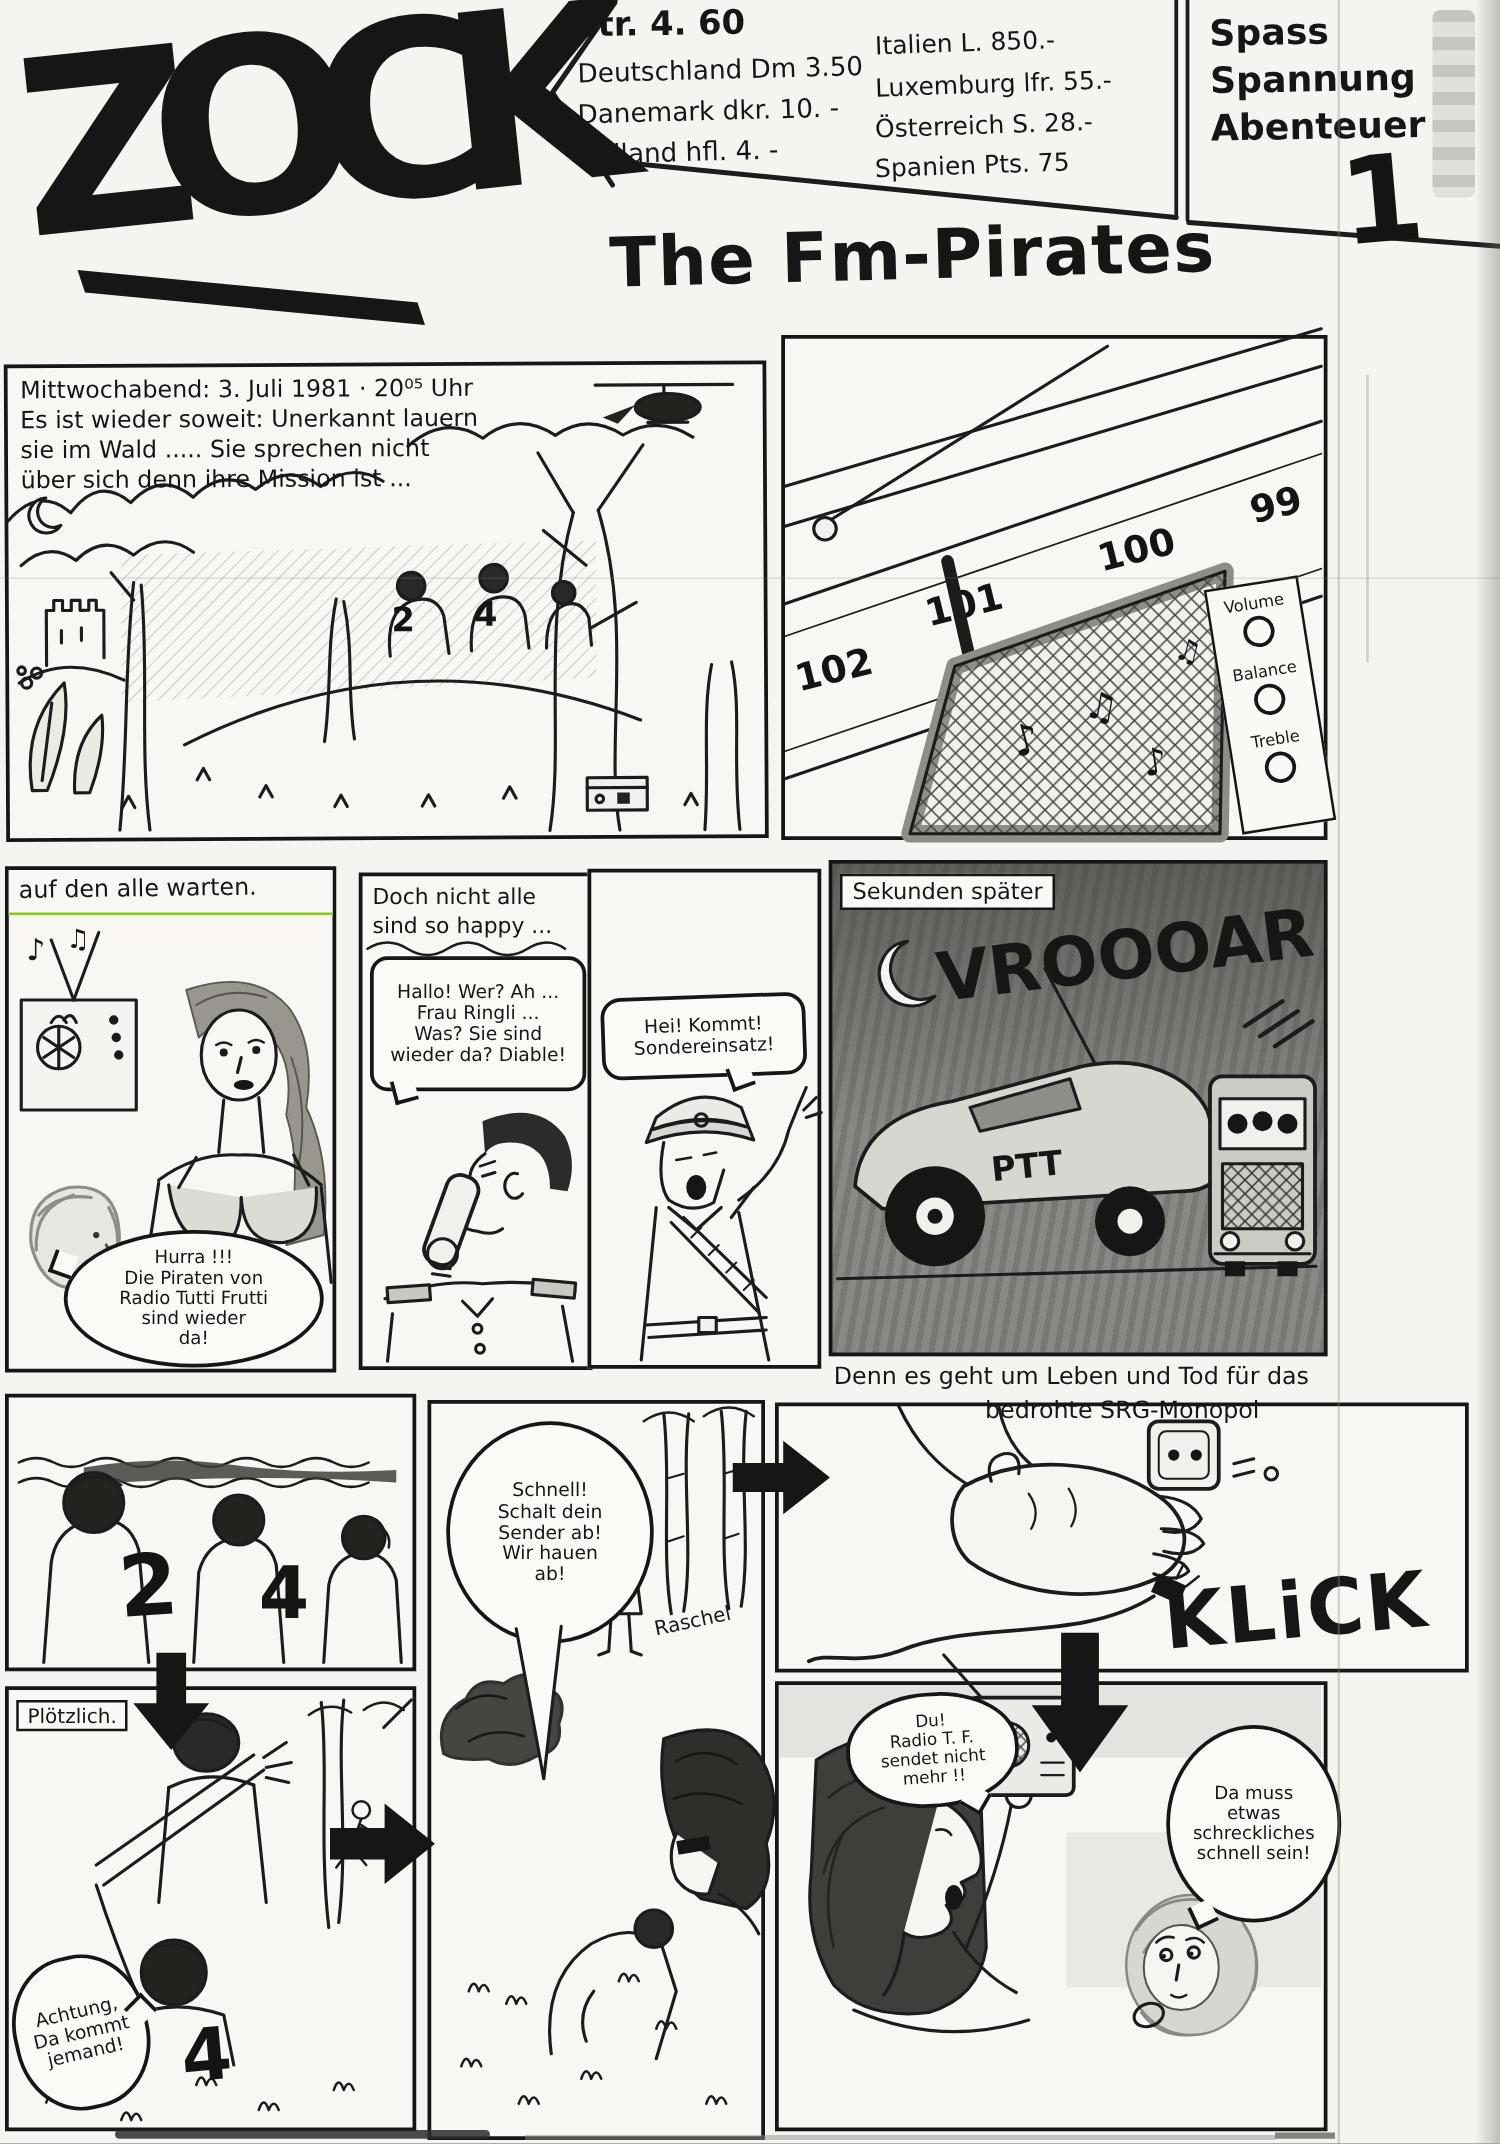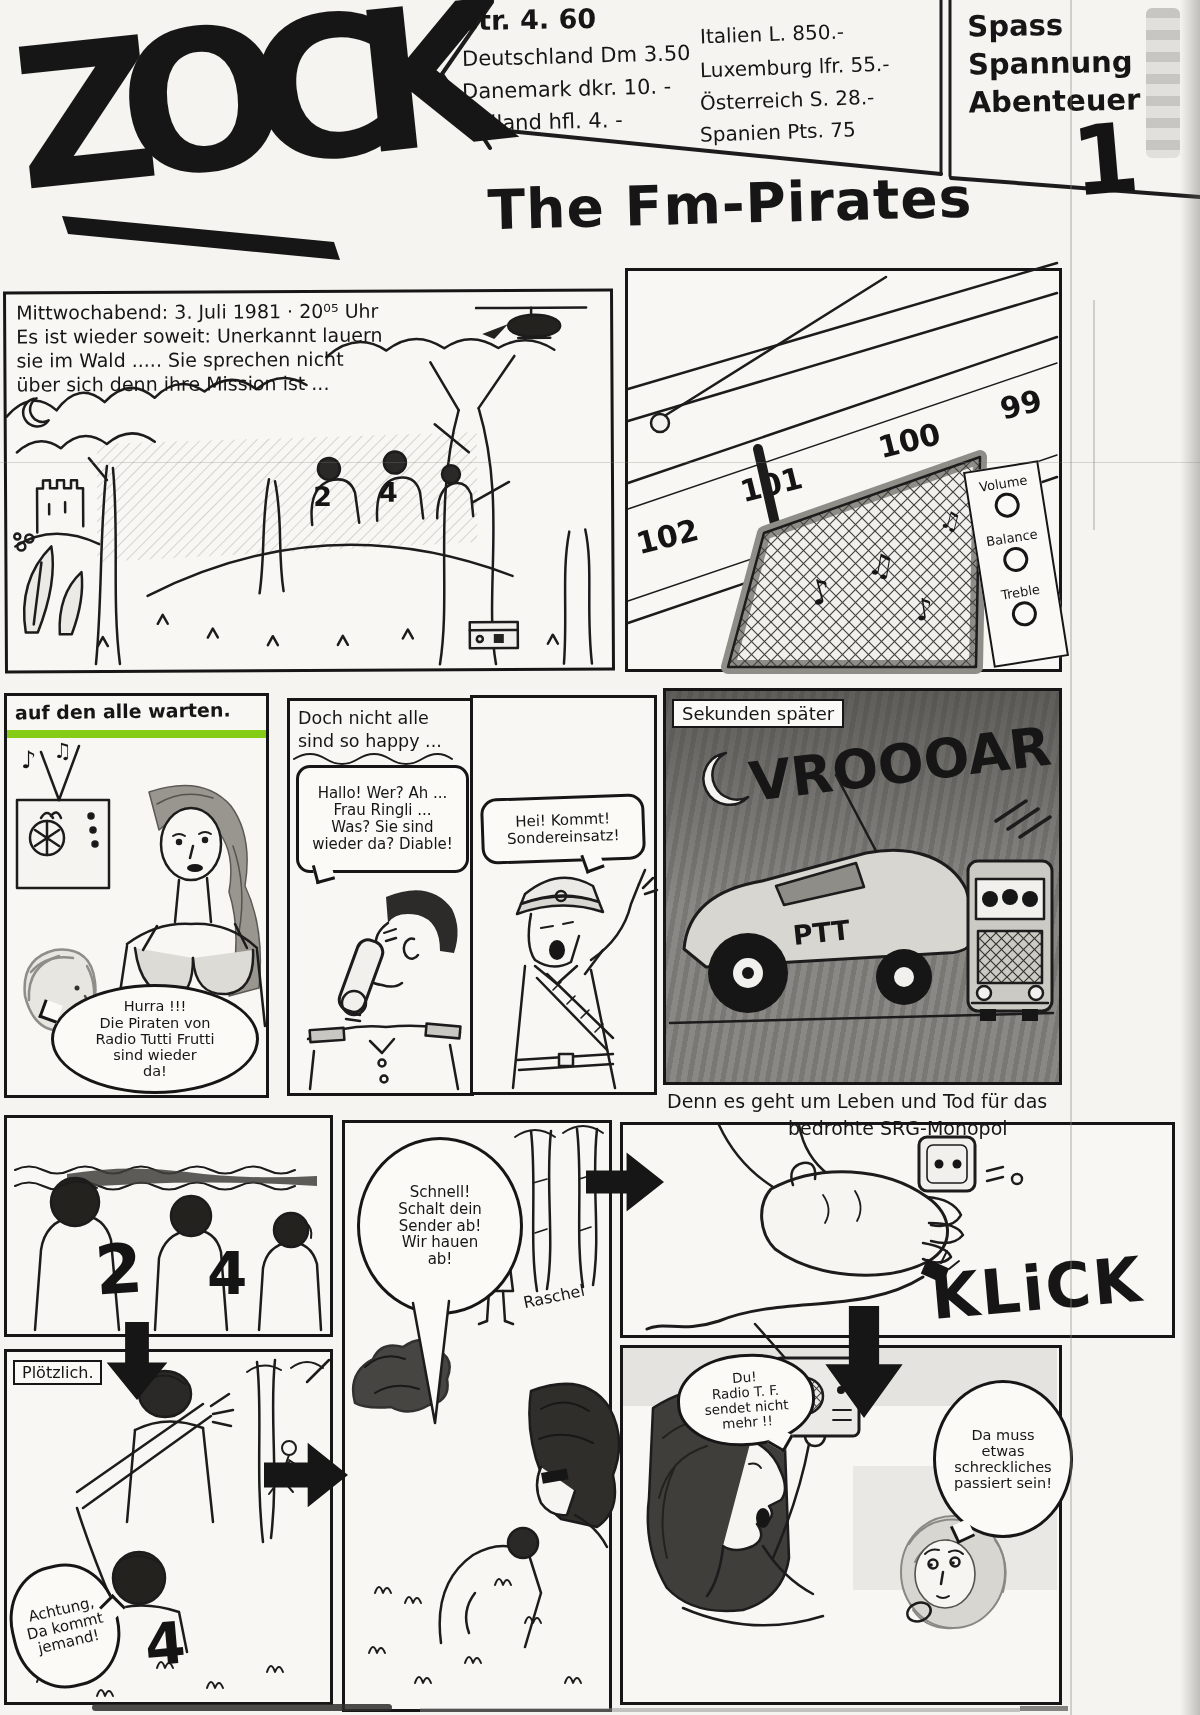--- a/index.html
+++ b/index.html
@@ -4,21 +4,21 @@
 <style>
   html,body{margin:0;padding:0;background:#4a4a4a;}
   .page{position:relative;width:1200px;height:1715px;background:#f5f4f0;overflow:hidden;
         font-family:"DejaVu Sans",sans-serif;color:#161616;}
   .hand{position:absolute;font-family:"DejaVu Sans",sans-serif;color:#161616;white-space:pre-line;z-index:16;}
   .num{position:absolute;font-weight:bold;color:#141414;z-index:16;}
   .panel{position:absolute;border:3.5px solid #161616;background:#f8f7f3;box-sizing:border-box;}
   .panel.dark{background-color:#8a8884;
       background-image:linear-gradient(rgba(60,58,55,.55),rgba(0,0,0,0) 55%),
       repeating-linear-gradient(100deg,rgba(35,34,32,.16) 0 5px,rgba(0,0,0,0) 5px 11px);}
-  .capstrip{position:absolute;left:0;top:0;right:0;border-bottom:8px solid #84cc16;background:#f8f7f3;z-index:15;font-weight:bold;}
+  .capstrip{position:absolute;left:0;top:0;right:0;border-bottom:2px solid #84cc16;background:#f8f7f3;z-index:15;}
   .capbox{position:absolute;border:2.5px solid #161616;background:#faf9f5;z-index:15;white-space:pre-line;}
   .bubble{position:absolute;border:3px solid #161616;background:#fbfaf6;display:flex;align-items:center;
           justify-content:center;text-align:center;z-index:20;}
   .bubble span{white-space:pre-line;line-height:1.12;}
   .tail{position:absolute;width:16px;height:16px;background:#fbfaf6;border-left:3px solid #161616;
         border-bottom:3px solid #161616;z-index:21;}
   .arrow{position:absolute;z-index:30;}
   svg.art{position:absolute;stroke:#1c1c1c;stroke-width:2.5;fill:none;stroke-linecap:round;
           stroke-linejoin:round;z-index:10;overflow:visible;}
   svg.art text{stroke:none;fill:#161616;font-family:"DejaVu Sans",sans-serif;}
@@ -551,21 +551,21 @@
       <span>Du!
 Radio T. F.
 sendet nicht
 mehr !!</span>
     </div>
     <div class="tail" style="left:148px;top:82px;transform:rotate(-60deg)"></div>
     <div class="bubble" style="left:310px;top:32px;width:134px;height:152px;border-radius:50%;font-size:14.5px">
       <span>Da muss
 etwas
 schreckliches
-passiert sein!</span>
+schnell sein!</span>
     </div>
     <div class="tail" style="left:330px;top:174px;transform:rotate(-25deg)"></div>
   </div>
 
   <svg class="arrow" style="left:104px;top:1322px;width:66px;height:78px" viewBox="0 0 100 100" preserveAspectRatio="none">
     <polygon points="32,0 68,0 68,52 96,52 50,100 4,52 32,52" fill="#161616"></polygon>
   </svg>
   <svg class="arrow" style="left:586px;top:1150px;width:78px;height:64px" viewBox="0 0 100 100" preserveAspectRatio="none">
     <polygon points="0,32 52,32 52,4 100,50 52,96 52,68 0,68" fill="#161616"></polygon>
   </svg>

